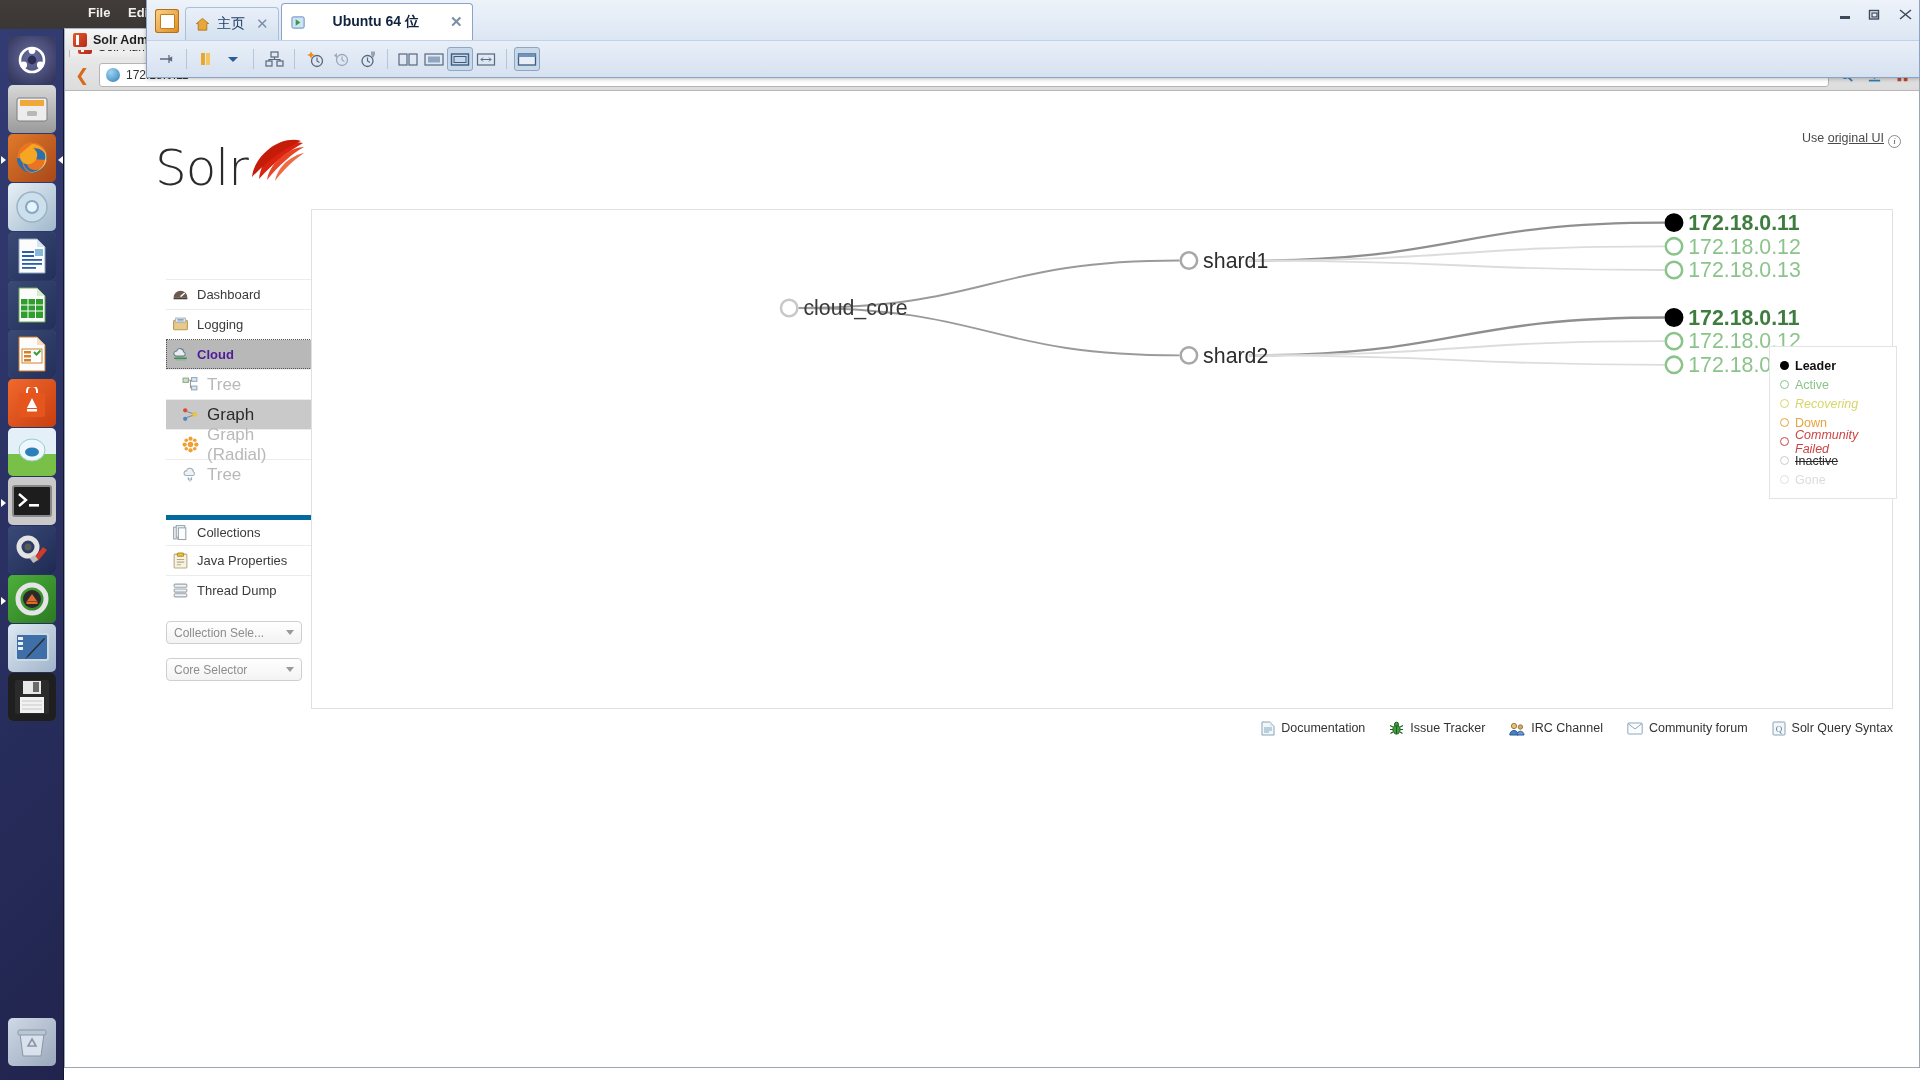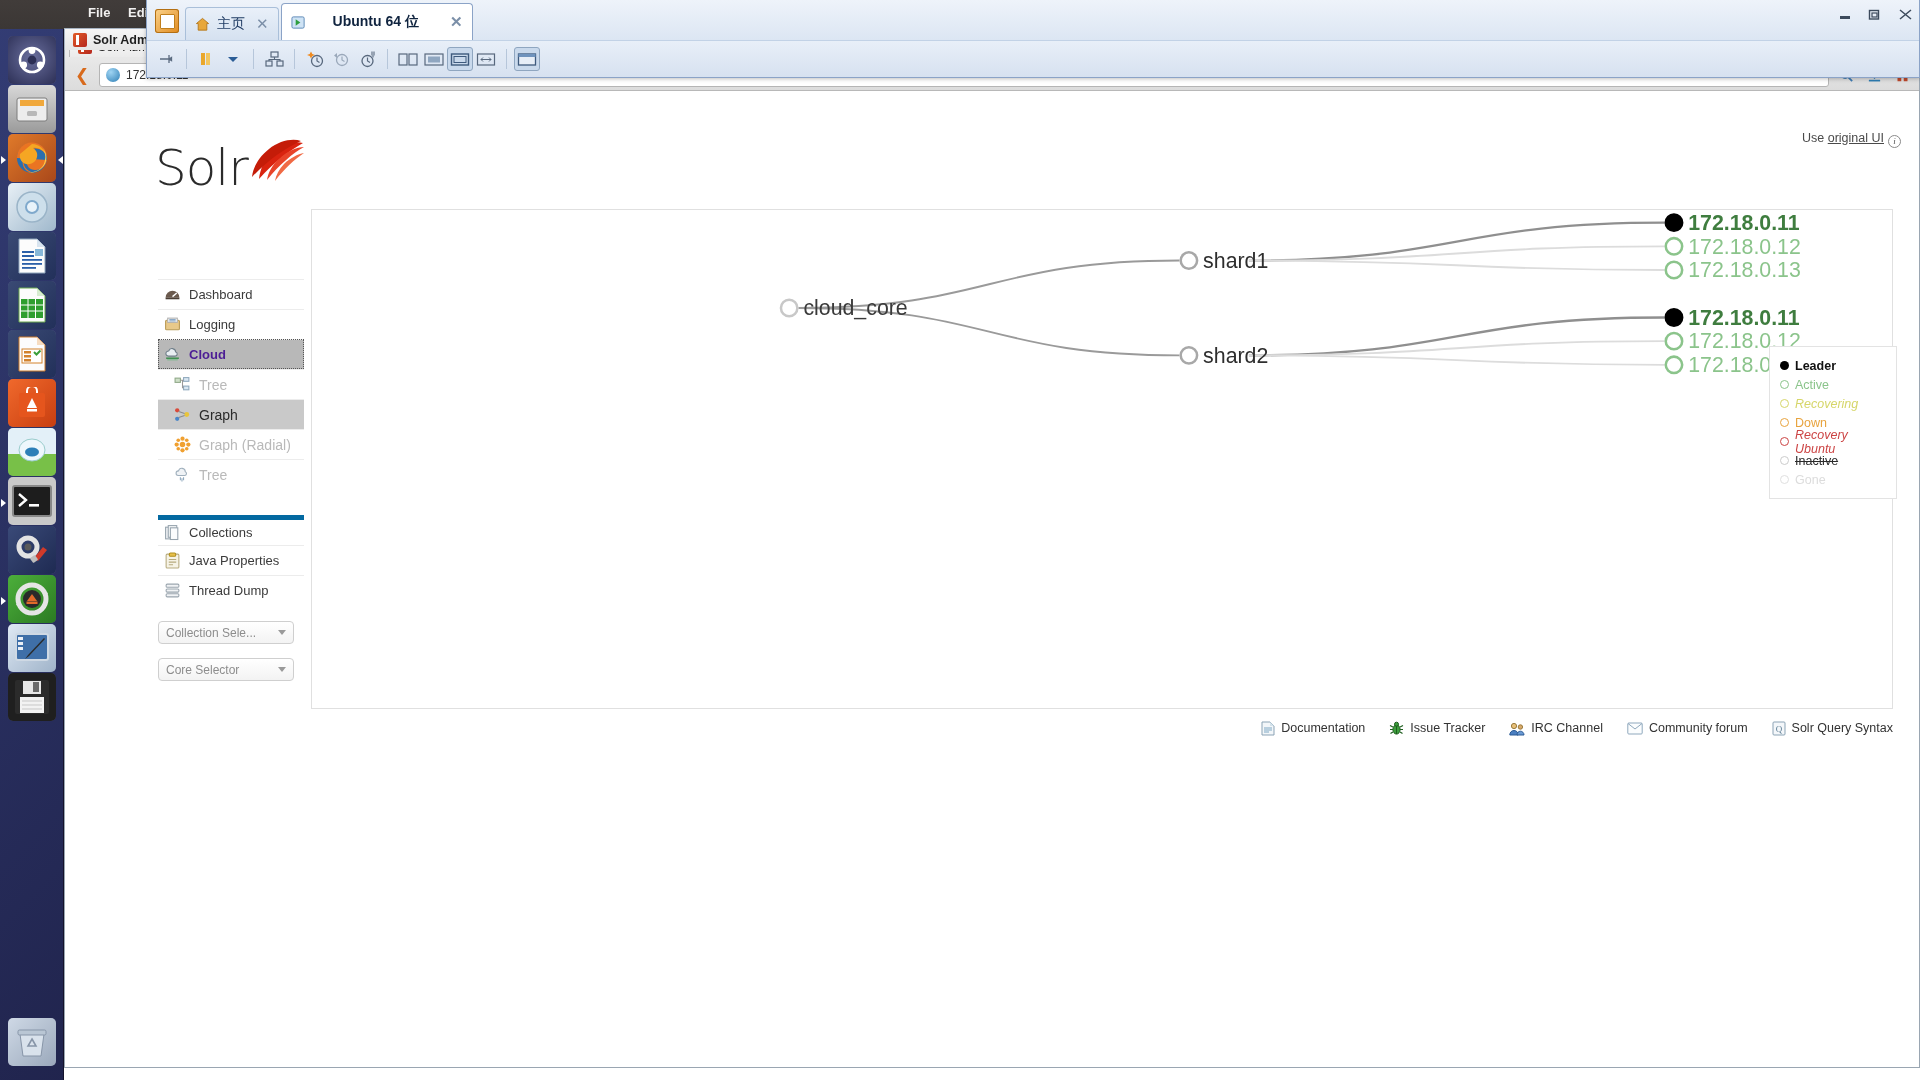--- a/index.html
+++ b/index.html
@@ -92,27 +92,27 @@
     border:1px solid #8a8a8a;color:#555;font-size:9px;line-height:11px;
     text-align:center;font-style:italic;font-family:"Liberation Serif",serif;
     vertical-align:-2px;margin-left:4px;}
 
   
   #solr-logo { position:absolute; left:90px; top:52px; width:150px; height:62px; }
   #solr-logo .word { font-family:"DejaVu Sans", sans-serif; font-size:50px;
     letter-spacing:-1px; color:#2b2b2b; font-weight:300; line-height:1; }
 
   
-  #menu { position:absolute; left:93px; top:188px; width:146px; }
+  #menu { position:absolute; left:101px; top:188px; width:146px; }
   .mi { display:flex; align-items:center; gap:8px; height:30px; padding:0 6px;
     border-top:1px solid #ececec; font-size:13px; color:#3b3b3b; cursor:pointer; }
   .mi .ico { width:17px; height:17px; flex:none; display:block; }
   .mi.active { background:#b8b8b8; font-weight:bold; color:#4c1d95;
     outline:1px dotted #555; outline-offset:-1px;}
-  .sub { padding-left:16px; height:30px; font-size:14px; }
+  .sub { padding-left:16px; height:30px; font-size:17px; }
   .sub.dim { color:#b9b9b9; }
   .sub.on { background:#c9c9c9; color:#2b2b2b; }
   .mi.sep-top { border-top:5px solid #0369a1;margin-top:26px; }
   #menu .selbox {
     margin-top:16px; width:136px; height:23px; border:1px solid #cfcfcf;
     border-radius:4px; background:linear-gradient(to bottom,#fff,#f3f3f3);
     display:flex; align-items:center; justify-content:space-between;
     padding:0 7px; font-size:12px; color:#8d8d8d;
   }
   .caret { width:0;height:0;border-left:4px solid transparent;
@@ -602,21 +602,21 @@
           <div class="lrow">
             <span class="lmark" style="background:transparent;border:1.6px solid #d6d66a;"></span>
             <span style="color:#d6d66a;font-style:italic;">Recovering</span>
           </div>
           <div class="lrow">
             <span class="lmark" style="background:transparent;border:1.6px solid #e8a33d;"></span>
             <span style="color:#e8a33d;">Down</span>
           </div>
           <div class="lrow">
             <span class="lmark" style="background:transparent;border:1.6px solid #cc4444;"></span>
-            <span style="color:#cc4444;font-style:italic;">Recovery Ubuntu</span>
+            <span style="color:#cc4444;font-style:italic;">Community Failed</span>
           </div>
           <div class="lrow">
             <span class="lmark" style="background:transparent;border:1.6px solid #cccccc;"></span>
             <span style="color:#cccccc;text-decoration:line-through;color:#2b2b2b;">Inactive</span>
           </div>
           <div class="lrow">
             <span class="lmark" style="background:transparent;border:1.6px solid #e0e0e0;"></span>
             <span style="color:#e0e0e0;color:#dcdcdc;">Gone</span>
           </div>
         </div>

